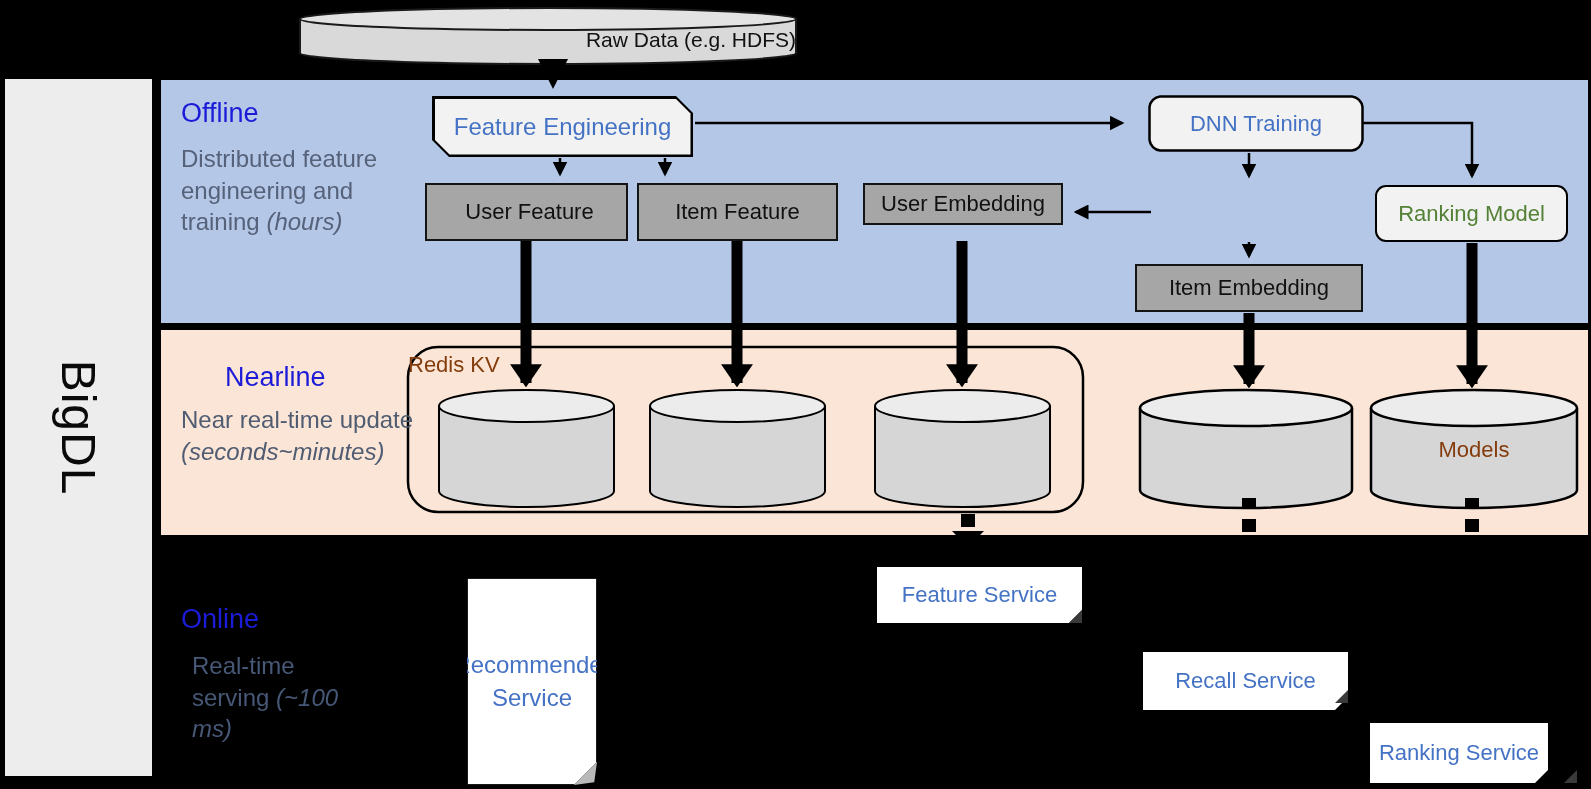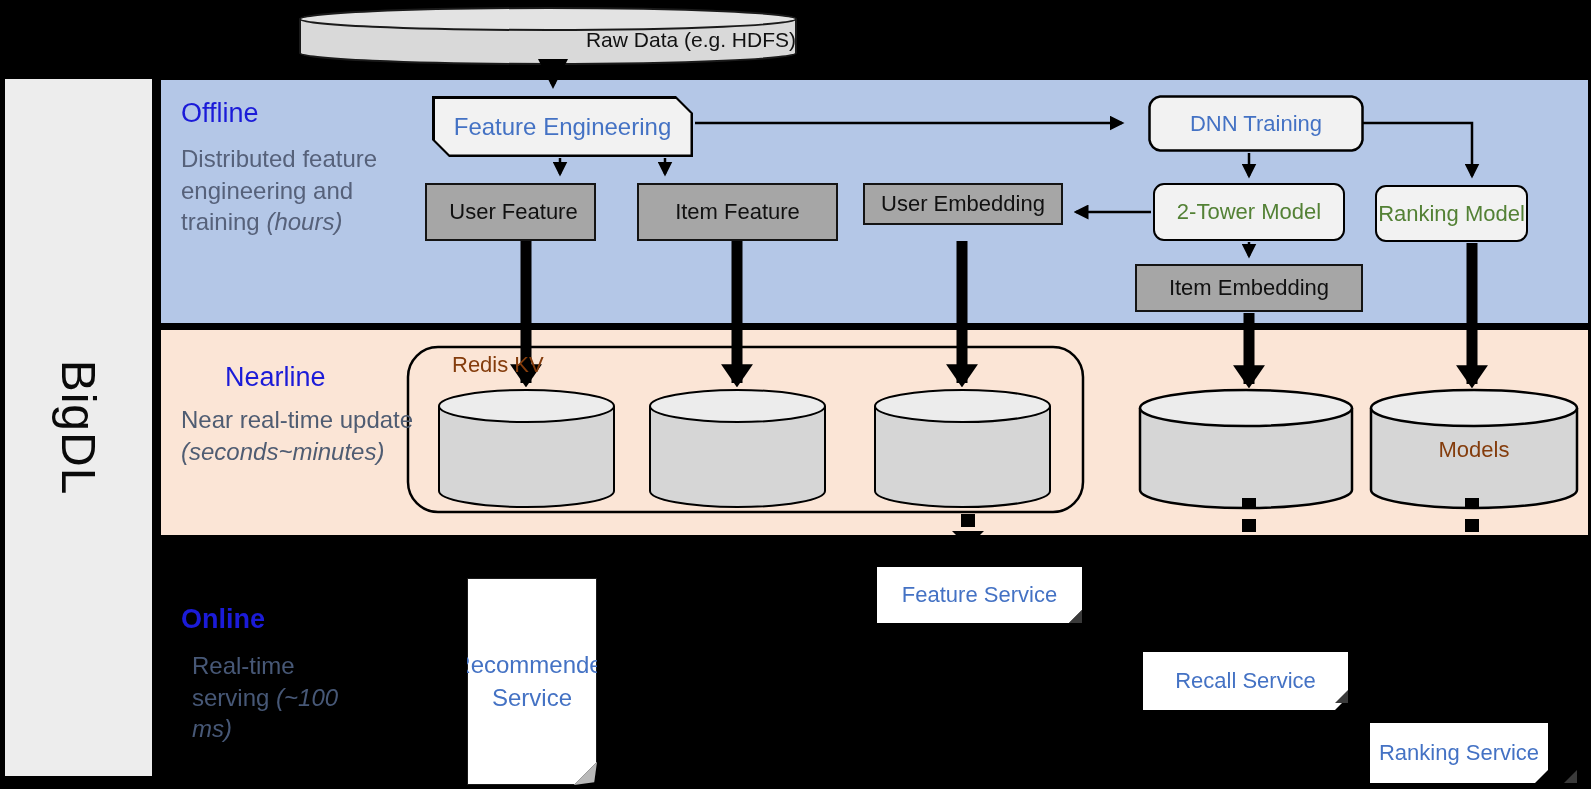--- a/index.html
+++ b/index.html
@@ -4,21 +4,21 @@
 <style>
   html,body{margin:0;padding:0;background:#000;}
   .stage{position:relative;width:1591px;height:789px;background:#000;overflow:hidden;
          font-family:"Liberation Sans", sans-serif;}
   .abs{position:absolute;}
   .band{position:absolute;}
   .sidebar{position:absolute;left:5px;top:79px;width:147px;height:697px;background:#ededed;
            display:flex;align-items:center;justify-content:center;}
   .brand{transform:rotate(90deg);font-size:48px;letter-spacing:1px;color:#0a0a0a;white-space:nowrap;}
   .lane-title{font-size:27px;color:#1b1bd8;}
-  .lane-title.bold{font-weight:bold;}
+  .lane-title.bold{font-weight:normal;}
   .lane-desc{font-size:24px;line-height:1.32;color:#56617a;}
   .lane-desc i{font-style:italic;}
   .box{position:absolute;display:flex;align-items:center;justify-content:center;
        font-size:22px;text-align:center;box-sizing:border-box;}
   .gray-box{background:#a6a6a6;border:2px solid #141414;color:#111;}
   .soft-box{background:#f2f2f2;border:2.5px solid #000;border-radius:11px;}
   .blue-text{color:#4472c4;}
   .green-text{color:#538135;}
   .brown-text{color:#843c0c;}
   
@@ -146,28 +146,27 @@
     <div class="bevel-inner blue-text">Feature Engineering</div>
   </div>
 
   <div class="abs" style="left:1132px;top:95px;width:216px;height:57px;margin-left:16px;">
     <svg width="216" height="57" viewBox="0 0 216 57">
       <path d="M12,1.5 H204 A12 12 0 0 1 214.5,12 V45 A12 12 0 0 1 204,55.5 H12 A12 12 0 0 1 1.5,45 V12 A12 12 0 0 1 12,1.5 Z" fill="#f2f2f2" stroke="#000" stroke-width="2.5"></path>
     </svg>
     <div class="abs blue-text" style="left:0;top:0;width:216px;height:57px;display:flex;align-items:center;justify-content:center;font-size:22px;">DNN Training</div>
   </div>
 
-  <div class="box gray-box" style="left:425px;top:183px;width:171px;height:58px;padding-left:6px;">User Feature</div>
+  <div class="box gray-box" style="left:425px;top:183px;width:203px;height:58px;padding-left:6px;">User Feature</div>
   <div class="box gray-box" style="left:637px;top:183px;width:201px;height:58px;">Item Feature</div>
   <div class="box gray-box" style="left:863px;top:183px;width:200px;height:42px;">User Embedding</div>
-  <div class="box soft-box green-text" style="left:1153px;top:183px;width:192px;height:58px;">2-Tower Model</div>
-  <div class="box soft-box green-text" style="left:1375px;top:185px;width:153px;height:57px;">Ranking Model</div>
+  <div class="box soft-box green-text" style="left:1375px;top:185px;width:193px;height:57px;">Ranking Model</div>
   <div class="box gray-box" style="left:1135px;top:264px;width:228px;height:48px;">Item Embedding</div>
 
-  <div class="abs brown-text" style="left:452px;top:352px;font-size:22px;">Redis KV</div>
+  <div class="abs brown-text" style="left:408px;top:352px;font-size:22px;">Redis KV</div>
   <div class="cyl-label" style="left:1374px;top:437px;width:200px;">Models</div>
 
   <div class="doc" style="left:467px;top:578px;width:130px;height:207px;">
     <span>Recommender Service</span>
   </div>
   <div class="doc-fold" style="left:574px;top:762px;"></div>
 
   <div class="svc" style="left:877px;top:567px;width:205px;height:56px;">
     <span>Feature Service</span>
   </div>

